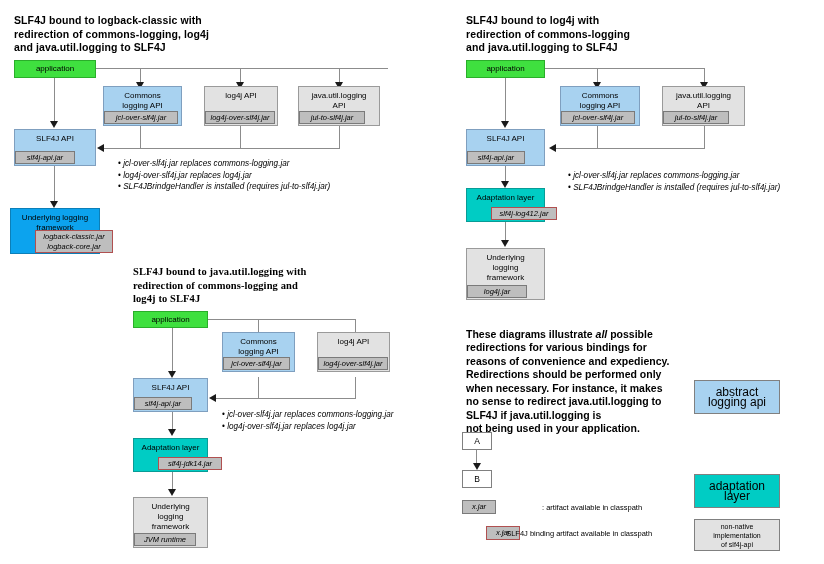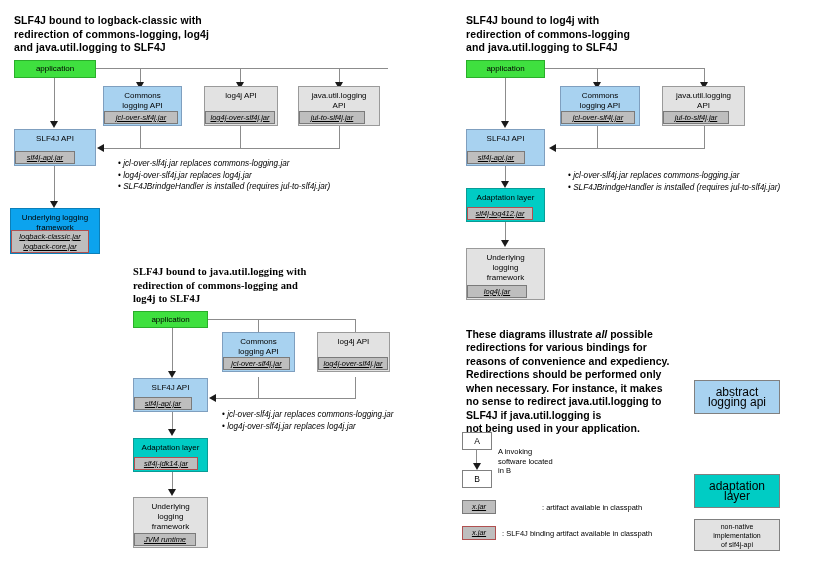--- a/index.html
+++ b/index.html
@@ -77,24 +77,24 @@
     font-size: 7.5px;
     line-height: 9.5px;
     font-style: italic;
     text-align: center;
     display: flex;
     flex-direction: column;
     align-items: center;
     justify-content: center;
     white-space: pre-line;
     padding: 0 2px;
-    text-decoration: underline;
   }
   .jar.binding {
     border: 1px solid #B05050;
+    margin-left: 24px;
   }
 
   
   .ln {
     position: absolute;
     background: #8C8C8C;
   }
   .lnh { height: 1px; }
   .lnv { width: 1px; }
 
@@ -370,23 +370,20 @@
 when necessary. For instance, it makes
 no sense to redirect java.util.logging to
 SLF4J if java.util.logging is
 not being used in your application.</span>
   </div>
 
   <div class="lgbox" style="left:462px; top:432px; width:30px; height:18px;">A</div>
   <div class="ln lnv" style="left:476px; top:450px; height:14px;"></div>
   <div class="arrow down" style="left:473px; top:463px;"></div>
   <div class="lgbox" style="left:462px; top:470px; width:30px; height:18px;">B</div>
-  <div class="lgtext" style="left:498px; top:447px; width:120px;">A invoking
-software located
-in B</div>
 
   <div class="jar" style="left:462px; top:500px; width:34px; height:14px;">x.jar</div>
   <div class="lgcap" style="left:502px; top:503px;margin-left:40px;">: artifact available in classpath</div>
 
   <div class="jar binding" style="left:462px; top:526px; width:34px; height:14px;">x.jar</div>
   <div class="lgcap" style="left:502px; top:529px;">: SLF4J binding artifact available in classpath</div>
 
   <div class="swatch ablue" style="left:694px; top:380px; width:86px; height:34px;">abstract
 logging api</div>
   <div class="swatch teal" style="left:694px; top:474px; width:86px; height:34px;">adaptation layer</div>

